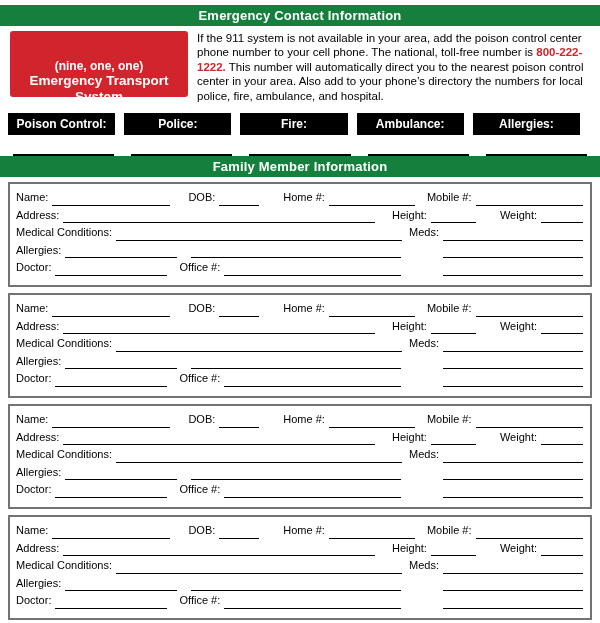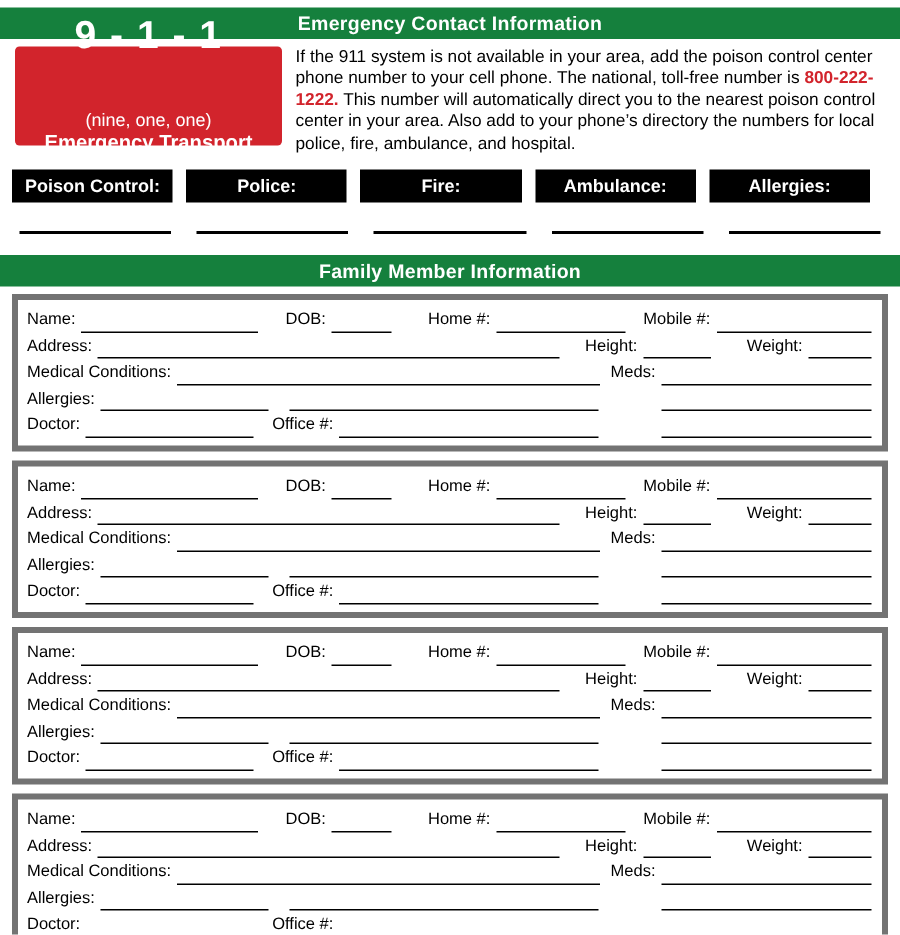--- a/index.html
+++ b/index.html
@@ -9,50 +9,50 @@
     background: #fff; color: #000;
     font-family: "Liberation Sans", sans-serif;
   }
   .bar {
     background: #15803d; color: #fff;
     font-weight: bold; font-size: 13px;
     text-align: center; height: 21px; line-height: 21px;
     letter-spacing: .2px;
   }
   .bar-top { margin-top: 5px; }
-  .bar-family { margin-top: 14px; }
+  .bar-family { }
 
   
   .intro { display: flex; margin: 5px 3px 0 10px; gap: 9px; }
   .badge {
     flex: 0 0 178px; height: 66px;
     border-radius: 3px;
     color: #fff; text-align: center;
     display: flex; flex-direction: column; justify-content: center;
   }
   .badge-number { font-size: 26px; font-weight: bold; letter-spacing: 1px; line-height: 27px; }
-  .badge-spelled { font-size: 12px; font-weight: normal; line-height: 14px; margin-top: 36px; }
+  .badge-spelled { font-size: 12px; font-weight: bold; line-height: 14px; margin-top: 36px; }
   .badge-system { font-size: 13.5px; font-weight: bold; line-height: 16px; }
   .instructions { flex: 1; margin: 0; font-size: 11.5px; line-height: 14.4px; }
   .phone { font-weight: bold; }
 
   
   .contacts-row { display: flex; gap: 9px; margin: 10px 20px 0 8px; }
   .contact-box {
     flex: 1; background: #000; color: #fff;
     font-weight: bold; font-size: 12px; text-align: center;
     height: 22px; line-height: 22px;
   }
   .contact-lines-row { display: flex; gap: 17px; margin: 19px 13px 0 13px; }
   .contact-line { flex: 1; height: 2px; border-bottom: 2px solid #000; }
 
   
   .members { margin: 0 8px; }
   .member-block {
-    border: 4px solid #737373;
+    border: 2px solid #737373;
     margin-top: 6px;
     padding: 7px 7px 8px 6px;
     height: 105px;
   }
   .member-block:first-child { margin-top: 5px; }
   .frow {
     display: flex; align-items: baseline;
     height: 17.6px; font-size: 11px; white-space: nowrap;
   }
   .lbl { flex: none; }
@@ -76,21 +76,20 @@
   .ml-right { margin-left: 42px; } .w-right { width: 140px; }
   .ml-office { margin-left: 12px; }
 </style>
 </head>
 <body>
 
 <div class="bar bar-top">Emergency Contact Information</div>
 
 <div class="intro">
   <div class="badge" id="badge911" style="background: rgb(210, 36, 44); color: rgb(255, 255, 255);">
-    <div class="badge-number">9 - 1 - 1</div>
     <div class="badge-spelled">(nine, one, one)</div>
     <div class="badge-system">Emergency Transport System</div>
   </div>
   <p class="instructions"><span>If the 911 system is not available in your area, add the poison control center phone number to your cell phone. The national, toll-free number is </span><span class="phone" id="phoneNum" style="color: rgb(210, 36, 44);">800-222-1222.</span><span> This number will automatically direct you to the nearest poison control center in your area. Also add to your phone’s directory the numbers for local police, fire, ambulance, and hospital.</span></p>
 </div>
 
 <div class="contacts-row">
   <div class="contact-box">Poison Control:</div>
   <div class="contact-box">Police:</div>
   <div class="contact-box">Fire:</div>

